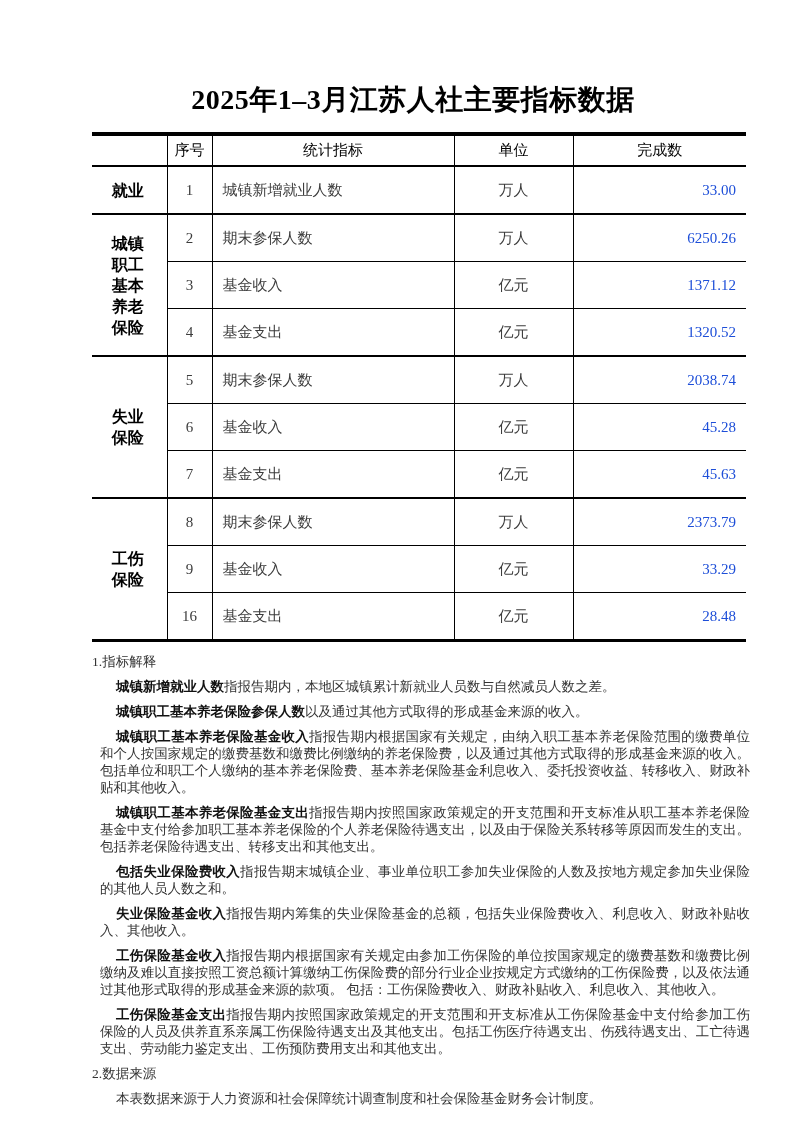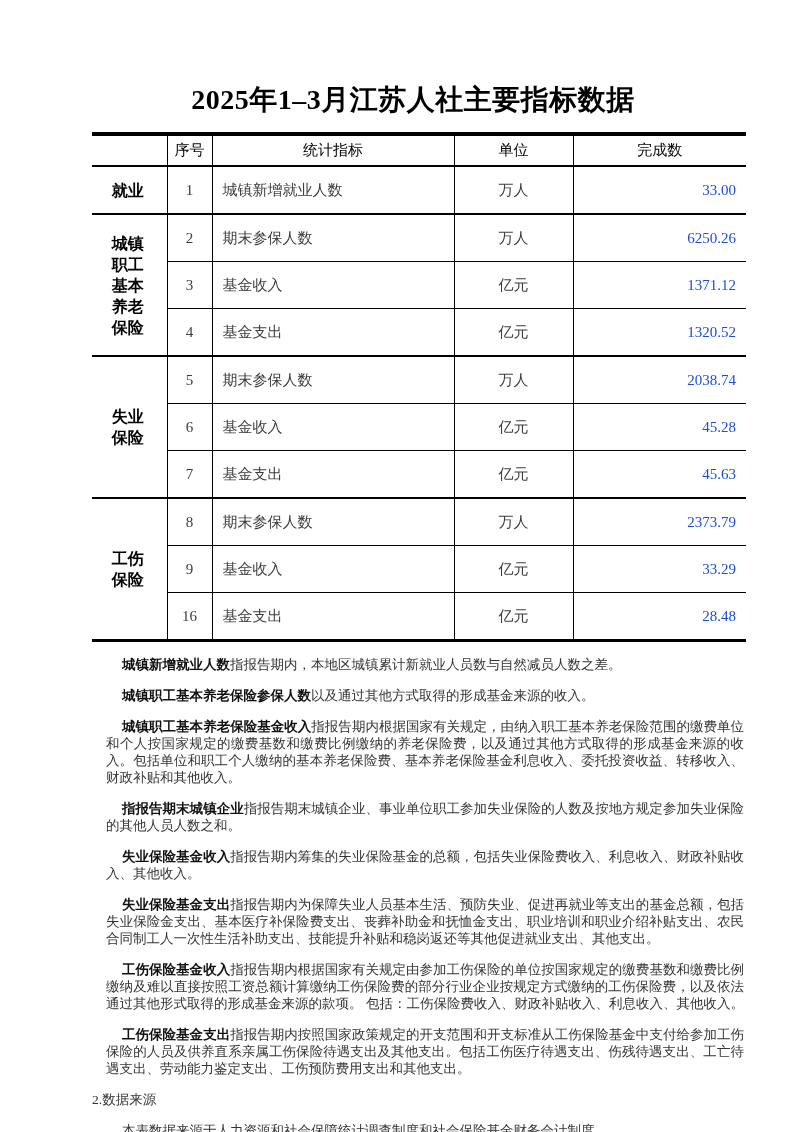--- a/index.html
+++ b/index.html
@@ -92,21 +92,21 @@
     width: 666px;
     font-size: 13.5px;
     line-height: 17px;
     color: #333;
   }
   .note-heading {
     margin: 0;
     text-indent: 0;
   }
   .note-para {
-    margin: 14px;
+    margin: 8px;
     text-indent: 16px;
     text-align: justify;
   }
   .note-para b.term {
     font-weight: bold;
     color: #111;
   }
 </style>
 </head>
 <body>
@@ -194,27 +194,28 @@
         <tr class="row-inner">
           <td class="cell-seq">16</td>
           <td class="cell-indicator">基金支出</td>
           <td class="cell-unit">亿元</td>
           <td class="cell-value">28.48</td>
         </tr>
       </tbody>
   </table>
 
   <div class="notes">
+    <p class="note-heading">1.指标解释</p>
     <div id="definitions">
         <p class="note-para"><b class="term">城镇新增就业人数</b><span>指报告期内，本地区城镇累计新就业人员数与自然减员人数之差。</span></p>
         <p class="note-para"><b class="term">城镇职工基本养老保险参保人数</b><span>以及通过其他方式取得的形成基金来源的收入。</span></p>
         <p class="note-para"><b class="term">城镇职工基本养老保险基金收入</b><span>指报告期内根据国家有关规定，由纳入职工基本养老保险范围的缴费单位和个人按国家规定的缴费基数和缴费比例缴纳的养老保险费，以及通过其他方式取得的形成基金来源的收入。包括单位和职工个人缴纳的基本养老保险费、基本养老保险基金利息收入、委托投资收益、转移收入、财政补贴和其他收入。</span></p>
-        <p class="note-para"><b class="term">指报告期末城镇企业</b><span>指报告期末城镇企业、事业单位职工参加失业保险的人数及按地方规定参加失业保险的其他人员人数之和。</span></p>
+        <p class="note-para"><b class="term">城镇职工基本养老保险基金支出</b><span>指报告期内按照国家政策规定的开支范围和开支标准从职工基本养老保险基金中支付给参加职工基本养老保险的个人养老保险待遇支出，以及由于保险关系转移等原因而发生的支出。包括养老保险待遇支出、转移支出和其他支出。</span></p>
+        <p class="note-para"><b class="term">包括失业保险费收入</b><span>指报告期末城镇企业、事业单位职工参加失业保险的人数及按地方规定参加失业保险的其他人员人数之和。</span></p>
         <p class="note-para"><b class="term">失业保险基金收入</b><span>指报告期内筹集的失业保险基金的总额，包括失业保险费收入、利息收入、财政补贴收入、其他收入。</span></p>
-        <p class="note-para"><b class="term">失业保险基金支出</b><span>指报告期内为保障失业人员基本生活、预防失业、促进再就业等支出的基金总额，包括失业保险金支出、基本医疗补保险费支出、丧葬补助金和抚恤金支出、职业培训和职业介绍补贴支出、农民合同制工人一次性生活补助支出、技能提升补贴和稳岗返还等其他促进就业支出、其他支出。</span></p>
         <p class="note-para"><b class="term">工伤保险基金收入</b><span>指报告期内根据国家有关规定由参加工伤保险的单位按国家规定的缴费基数和缴费比例缴纳及难以直接按照工资总额计算缴纳工伤保险费的部分行业企业按规定方式缴纳的工伤保险费，以及依法通过其他形式取得的形成基金来源的款项。 包括：工伤保险费收入、财政补贴收入、利息收入、其他收入。</span></p>
         <p class="note-para"><b class="term">工伤保险基金支出</b><span>指报告期内按照国家政策规定的开支范围和开支标准从工伤保险基金中支付给参加工伤保险的人员及供养直系亲属工伤保险待遇支出及其他支出。包括工伤医疗待遇支出、伤残待遇支出、工亡待遇支出、劳动能力鉴定支出、工伤预防费用支出和其他支出。</span></p>
       </div>
     <p class="note-heading">2.数据来源</p>
     <p class="note-para">本表数据来源于人力资源和社会保障统计调查制度和社会保险基金财务会计制度。</p>
   </div>
 
 </div>
 
 </body></html>

